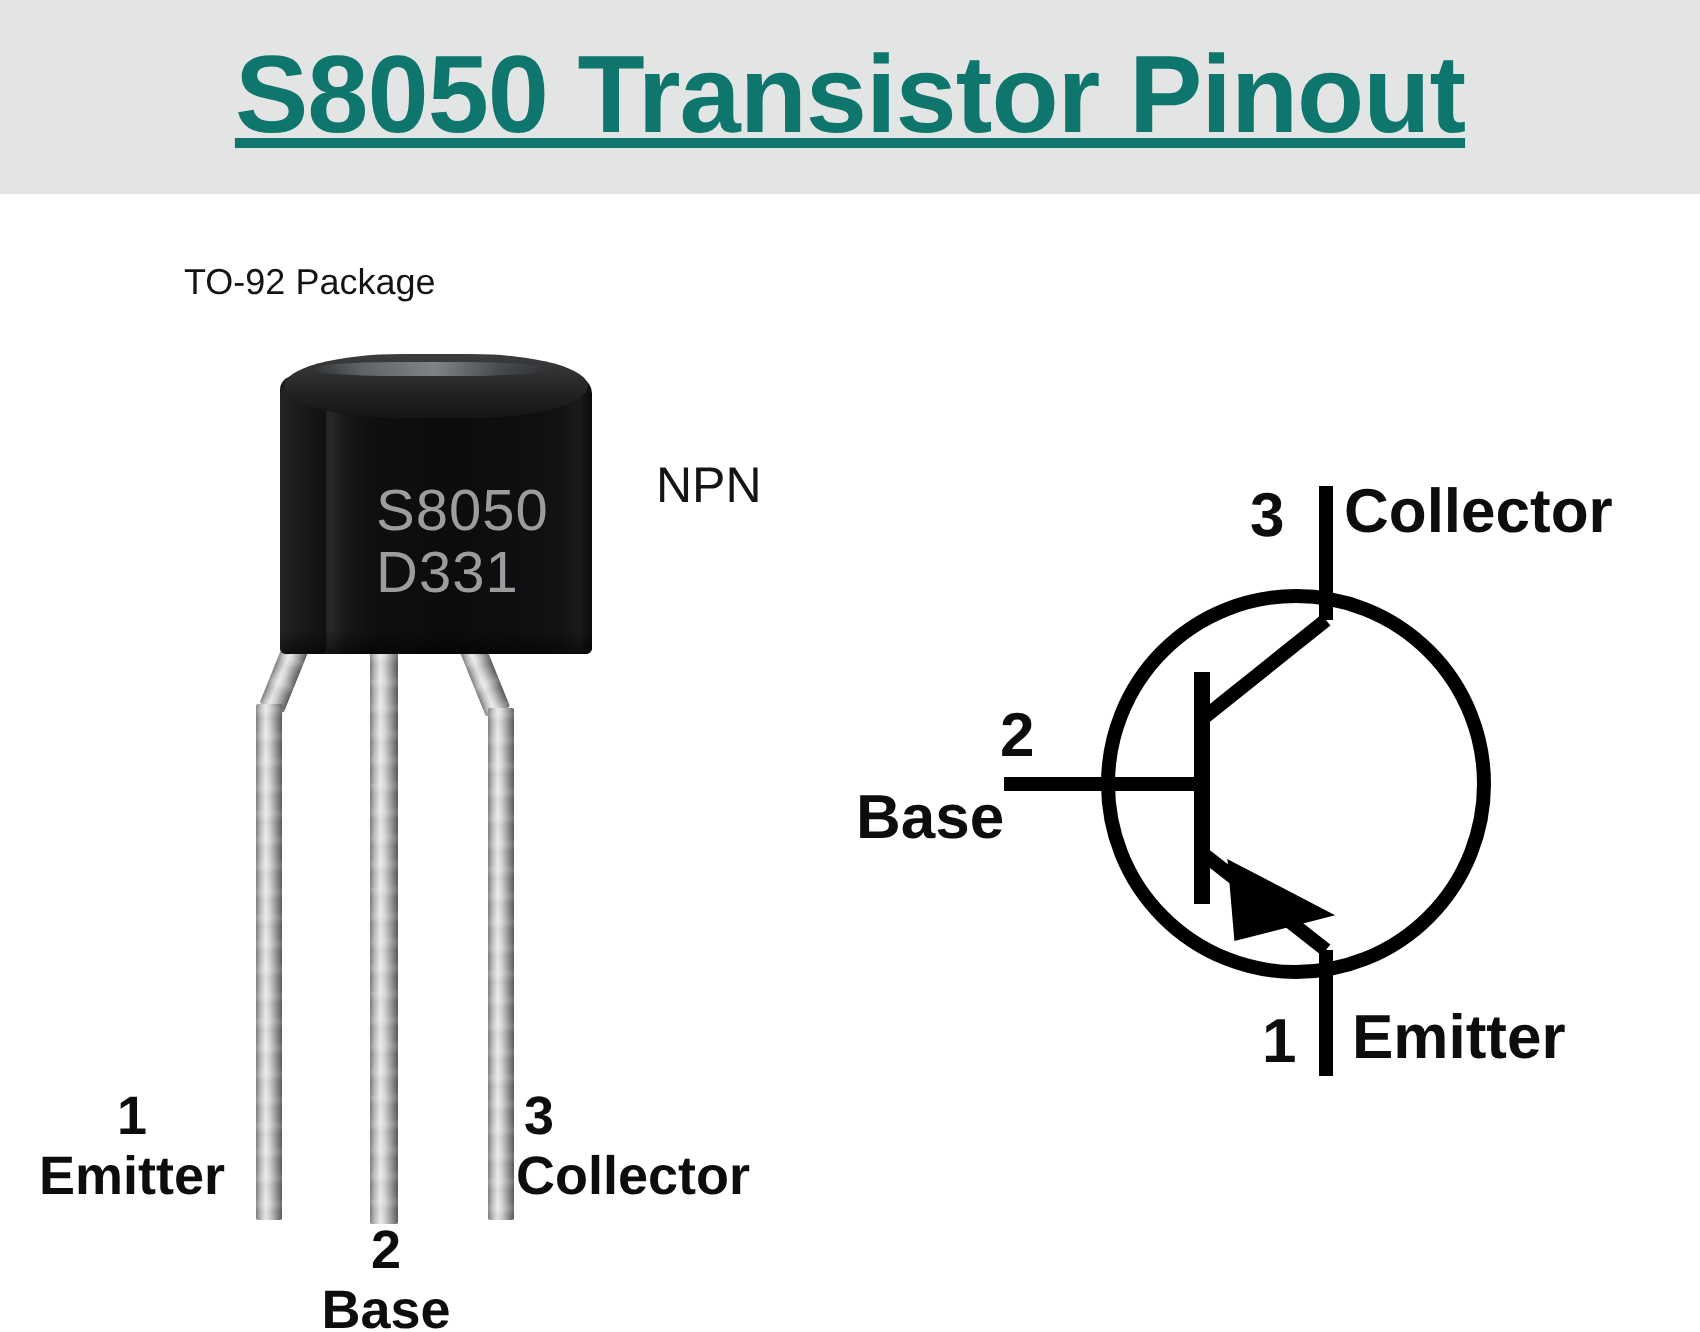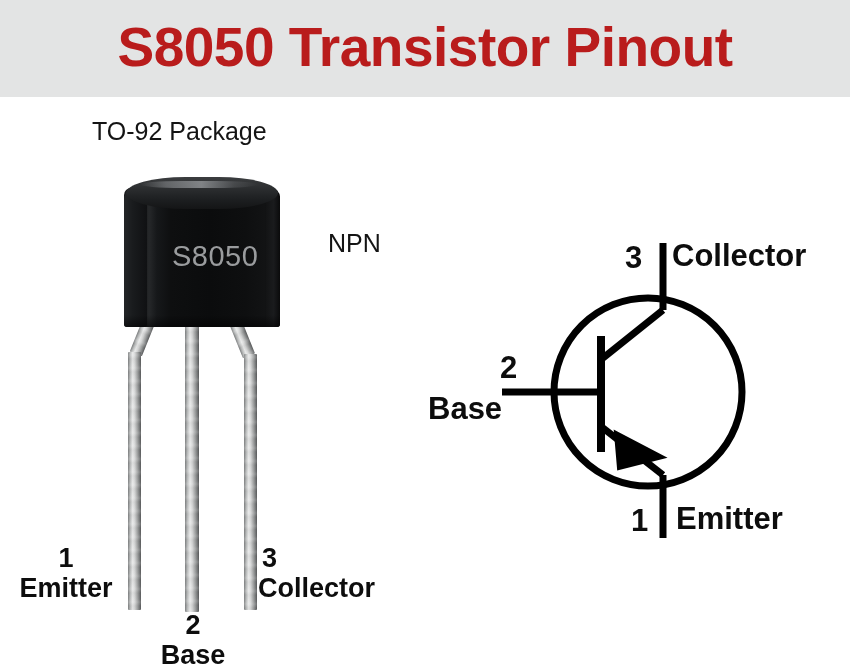--- a/index.html
+++ b/index.html
@@ -31,30 +31,31 @@
     position: absolute;
     left: 0;
     top: 13px;
     width: 850px;
     text-align: center;
     font-family: "Liberation Sans", sans-serif;
     font-weight: bold;
     font-size: 55px;
     line-height: 68px;
     letter-spacing: -0.5px;
-    color: #b91c1c;
-    white-space: nowrap;
+    color: #0f766e;
+    white-space: nowrap;
+    text-decoration: underline;
   }
 
   
   #package-label {
     position: absolute;
     left: 92px;
-    top: 116px;
-    font-size: 25px;
+    top: 126px;
+    font-size: 18px;
     line-height: 30px;
     color: #141414;
     white-space: nowrap;
   }
   #npn-label {
     position: absolute;
     left: 300px;
     top: 228px;
     font-size: 25px;
     line-height: 30px;
@@ -94,21 +95,21 @@
         rgba(255,255,255,0.00) 0px,
         rgba(255,255,255,0.16) 3px,
         rgba(0,0,0,0.06) 7px,
         rgba(255,255,255,0.00) 13px);
     opacity: 0.75;
   }
 
   
   #package-body {
     position: absolute;
-    left: 24px;
+    left: 40px;
     top: 17px;
     width: 156px;
     height: 150px;
   }
   #body-face {
     position: absolute;
     left: 0;
     top: 11px;
     width: 156px;
     height: 139px;
@@ -268,20 +269,21 @@
 
     <div id="package-body">
       <div id="body-face"></div>
       <div id="body-left-edge"></div>
       <div id="body-right-edge"></div>
       <div id="body-top">
         <div id="body-top-sheen"></div>
       </div>
       <div id="body-bottom-shadow"></div>
       <div class="body-print" id="print-part">S8050</div>
+      <div class="body-print" id="print-date">D331</div>
     </div>
   </div>
 
   <div class="pin-callout" id="callout-emitter">
     <span class="pin-num">1</span>
     <span class="pin-name">Emitter</span>
   </div>
   <div class="pin-callout" id="callout-base">
     <span class="pin-num">2</span>
     <span class="pin-name">Base</span>

